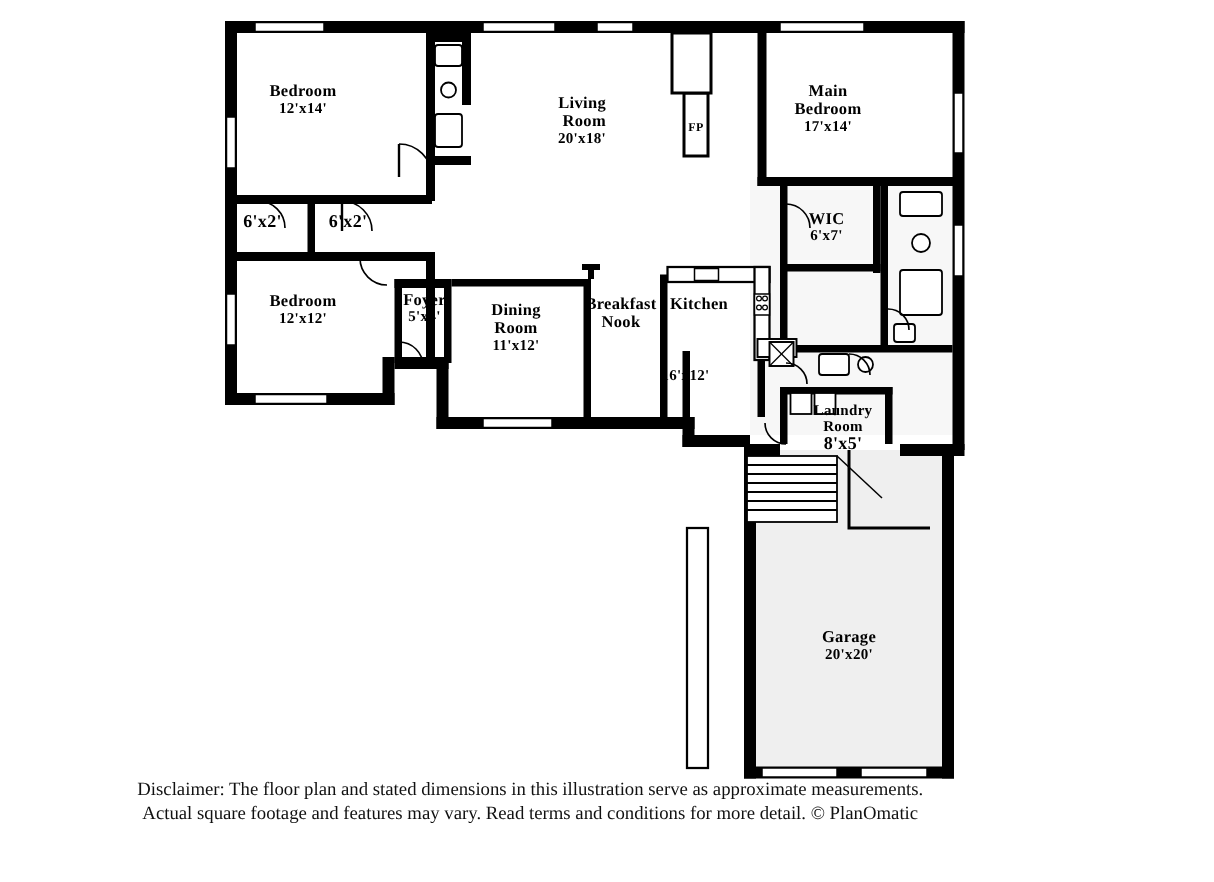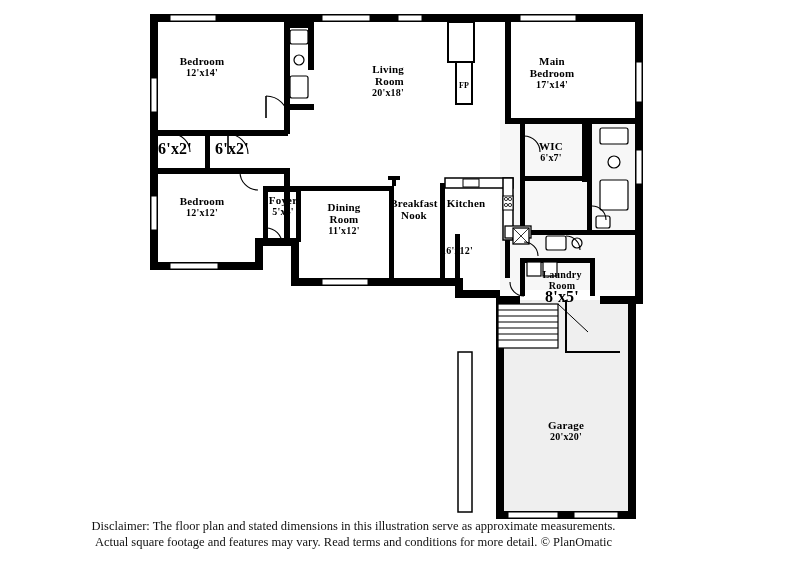--- a/index.html
+++ b/index.html
@@ -37,21 +37,21 @@
   .room-label .dim {
     display: block;
     font-weight: bold;
     font-size: 10px;
   }
   .room-label.small {
     font-size: 10px;
     line-height: 11px;
   }
   .room-label.small .dim {
-    font-size: 16px;
+    font-size: 12px;
   }
   .disclaimer {
     position: absolute;
     left: 0;
     top: 518px;
     width: 707px;
     text-align: center;
     font-family: "Liberation Serif", serif;
     font-size: 12.5px;
     line-height: 16px;

